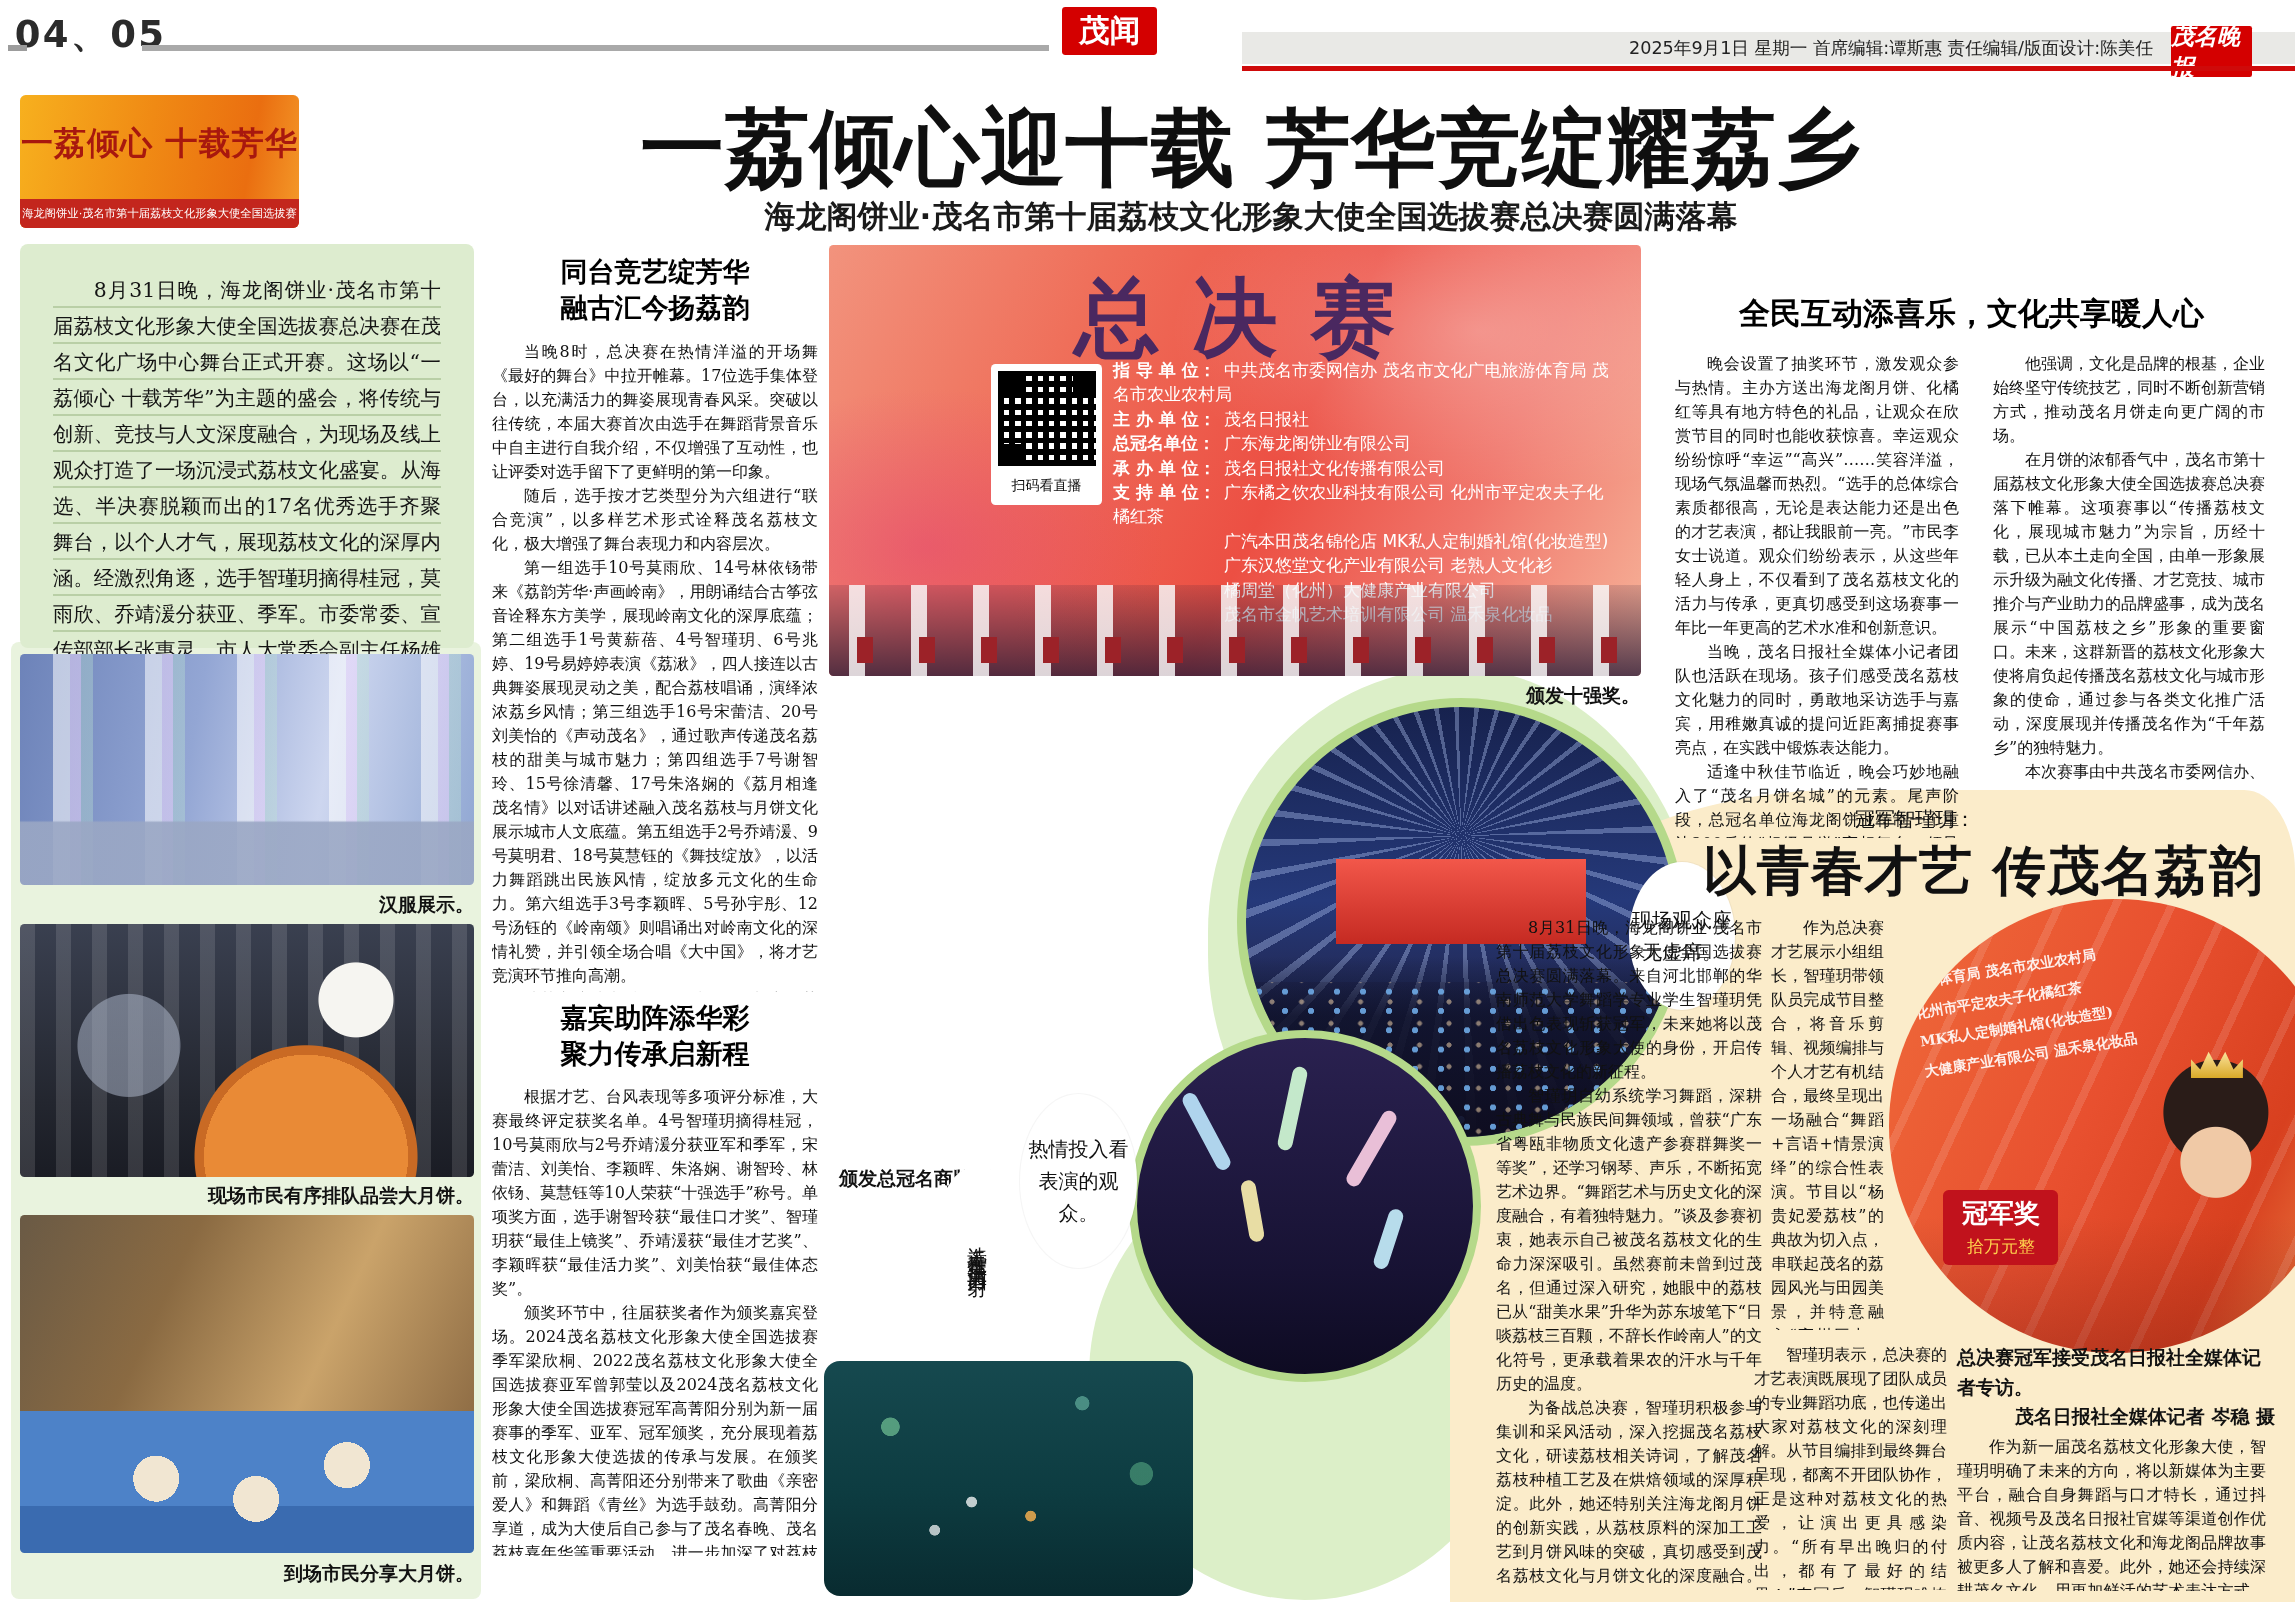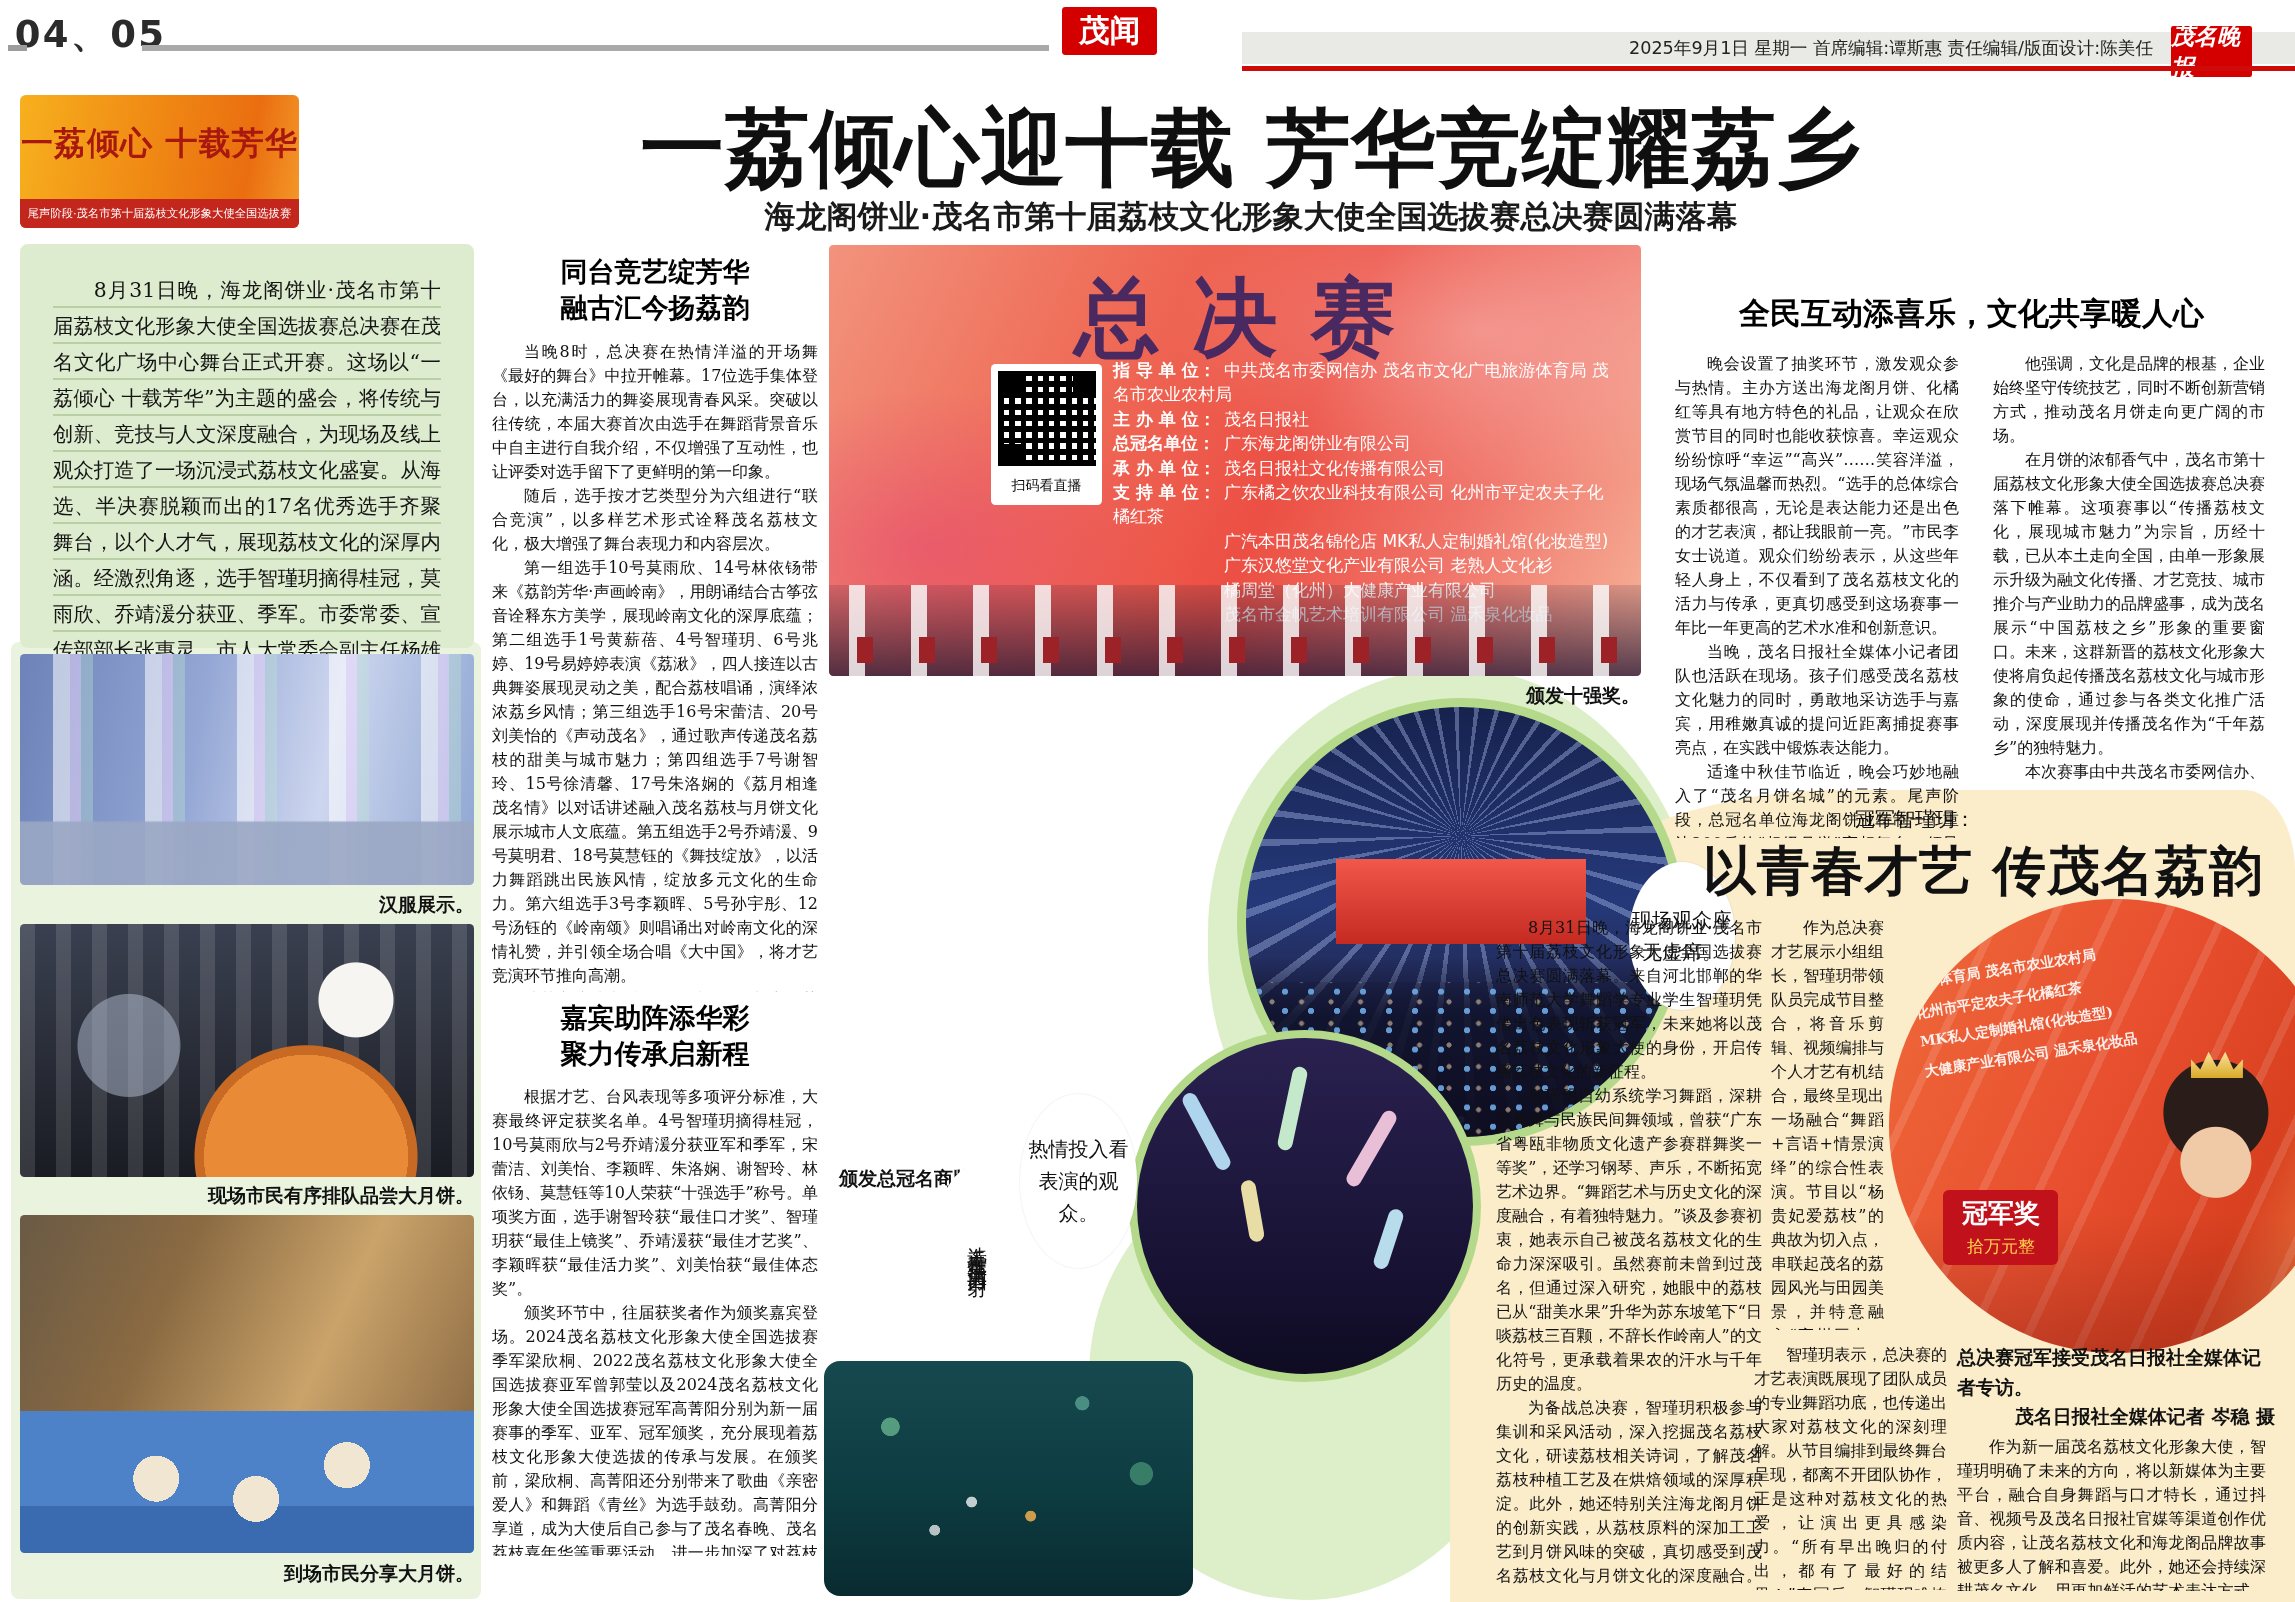--- a/index.html
+++ b/index.html
@@ -153,21 +153,21 @@
   <div class="abs page-nums sans">04、05</div>
   <div class="abs rule-dash"></div>
   <div class="abs rule-long"></div>
   <div class="abs section-badge sans">茂闻</div>
   <div class="abs date-strip sans">2025年9月1日 星期一 首席编辑:谭斯惠 责任编辑/版面设计:陈美任</div>
   <div class="abs paper-logo">茂名晚报</div>
   <div class="abs red-rule"></div>
 
   <div class="abs banner">
     <div class="banner-line1">一荔倾心 十载芳华</div>
-    <div class="banner-band sans">尾声阶段·茂名市第十届荔枝文化形象大使全国选拔赛</div>
+    <div class="banner-band sans">海龙阁饼业·茂名市第十届荔枝文化形象大使全国选拔赛</div>
   </div>
 
   <div class="abs headline-main sans">一荔倾心迎十载 芳华竞绽耀荔乡</div>
   <div class="abs headline-sub sans">海龙阁饼业·茂名市第十届荔枝文化形象大使全国选拔赛总决赛圆满落幕</div>
 
   <div class="abs green-panel"></div>
   <div class="abs blob" style="left:1208px;top:668px;width:499px;height:573px;border-radius:50% 50% 42% 55%/46% 55% 45% 50%;"></div>
   <div class="abs blob" style="left:1089px;top:1152px;width:431px;height:448px;border-radius:50%;"></div>
   <div class="abs cream"></div>
 

